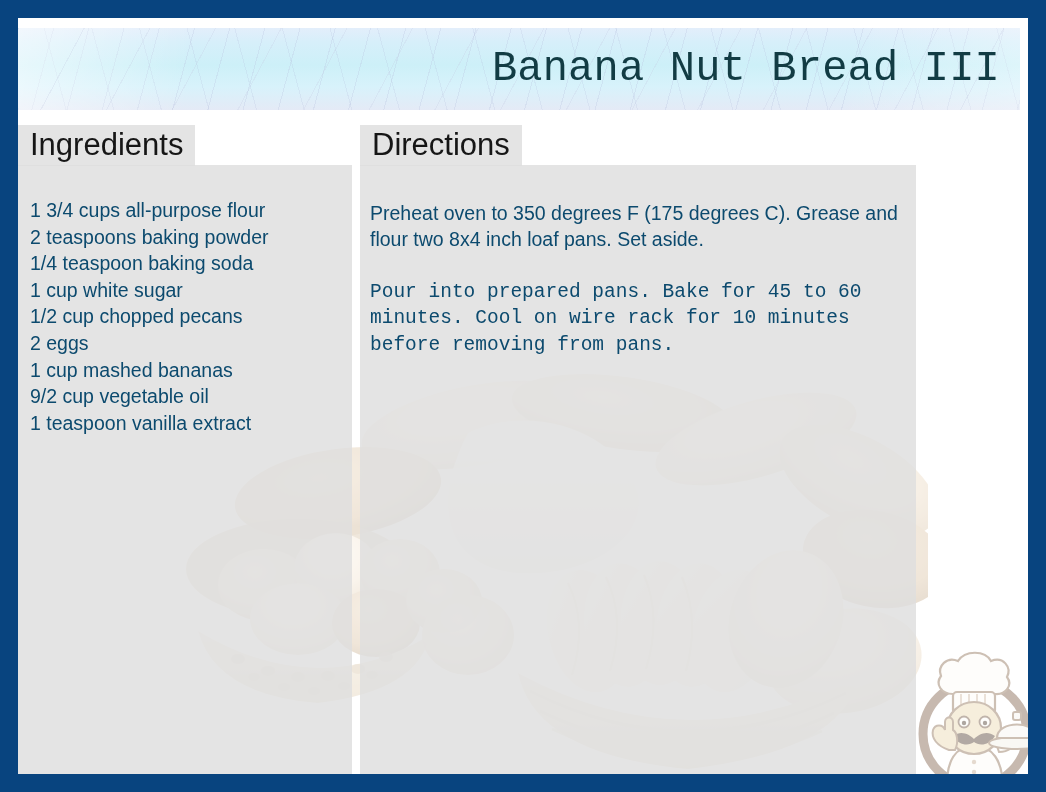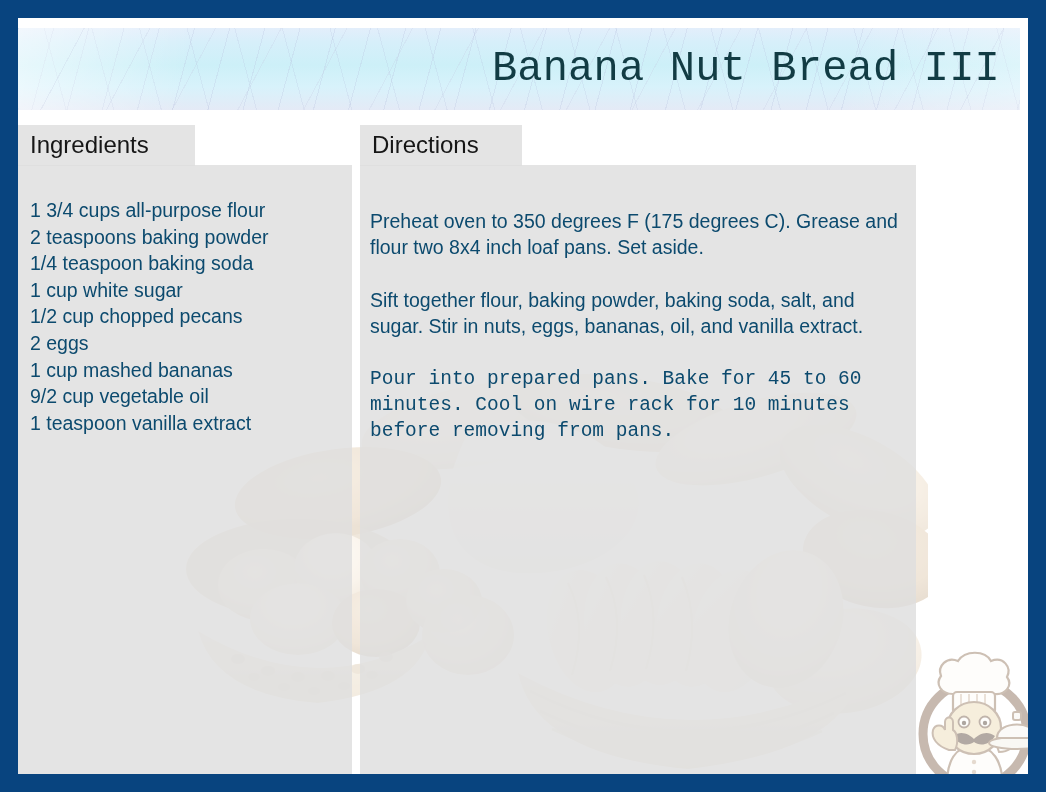--- a/index.html
+++ b/index.html
@@ -107,21 +107,21 @@
     position: absolute;
     left: 0;
     top: 0;
     height: 41px;
     background: rgba(222,222,222,0.82);
   }
   .panel-heading {
     position: absolute;
     left: 12px;
     top: 2px;
-    font-size: 24px;
+    font-size: 31px;
     line-height: 36px;
     color: #161616;
     white-space: nowrap;
     z-index: 4;
   }
   .panel-content {
     position: absolute;
     z-index: 4;
     color: #0c4a6e;
   }
@@ -150,21 +150,20 @@
     left: 342px;
     top: 107px;
     width: 556px;
     height: 653px;
   }
   #directions-panel .panel-tab { width: 162px; }
   #directions-panel .panel-content {
     left: 10px;
     top: 75px;
     right: 5px;
-    margin-top: 8px;
   }
   .direction-para {
     font-size: 19.5px;
     line-height: 26.4px;
     margin: 0 0 26px 0;
   }
   .direction-para:last-child { margin-bottom: 0; font-family: Liberation Mono, monospace; }
 
   
   .chef-logo {
@@ -290,21 +289,20 @@
         <div class="ingredient-line">1 teaspoon vanilla extract</div>
       </div>
     </div>
 
     <div class="panel" id="directions-panel">
       <div class="panel-tab"></div>
       <div class="panel-body"></div>
       <div class="panel-heading">Directions</div>
       <div class="panel-content">
         <p class="direction-para">Preheat oven to 350 degrees F (175 degrees C). Grease and flour two 8x4 inch loaf pans. Set aside.</p>
-        <p class="direction-para">Sift together flour, baking powder, baking soda, salt, and sugar. Stir in nuts, eggs, bananas, oil, and vanilla extract.</p>
         <p class="direction-para">Pour into prepared pans. Bake for 45 to 60 minutes. Cool on wire rack for 10 minutes before removing from pans.</p>
       </div>
     </div>
 
     <svg class="chef-logo" viewBox="0 0 135 148" aria-hidden="true">
 
       <circle cx="64" cy="88" r="52" fill="none" stroke="#7b5a43" stroke-width="9"></circle>
 
       <path d="M42 48 C30 48 24 38 30 30 C26 20 36 10 47 15 C54 4 74 4 80 15 C92 10 101 21 96 31 C102 39 95 49 84 48 Z" fill="#fdfcf7" stroke="#8a6a4f" stroke-width="2.2"></path>
       <rect x="42" y="46" width="42" height="22" rx="4" fill="#fdfcf7" stroke="#8a6a4f" stroke-width="2.2"></rect>

